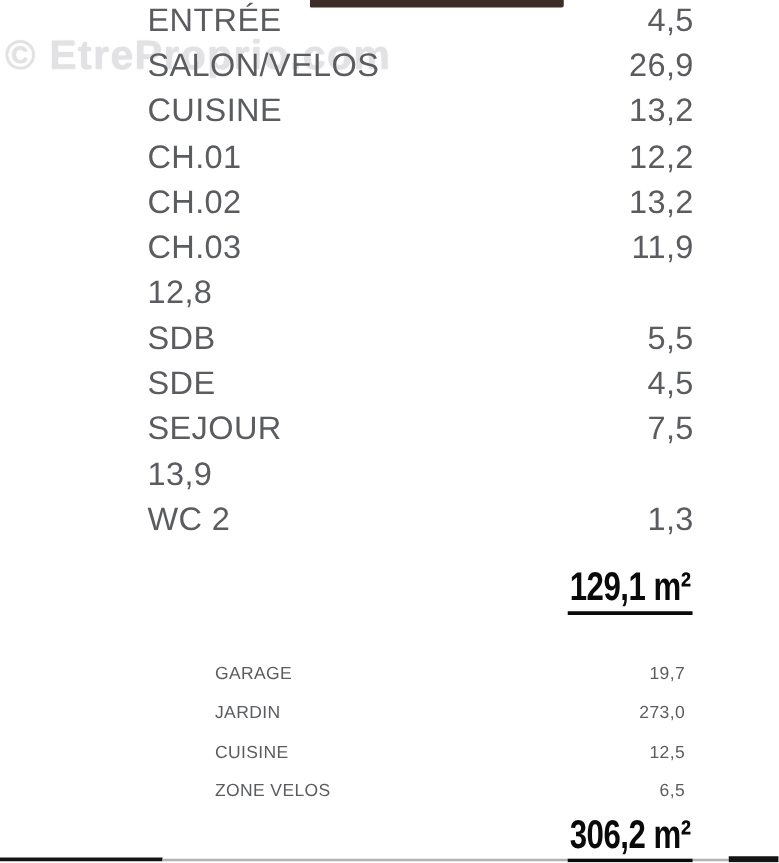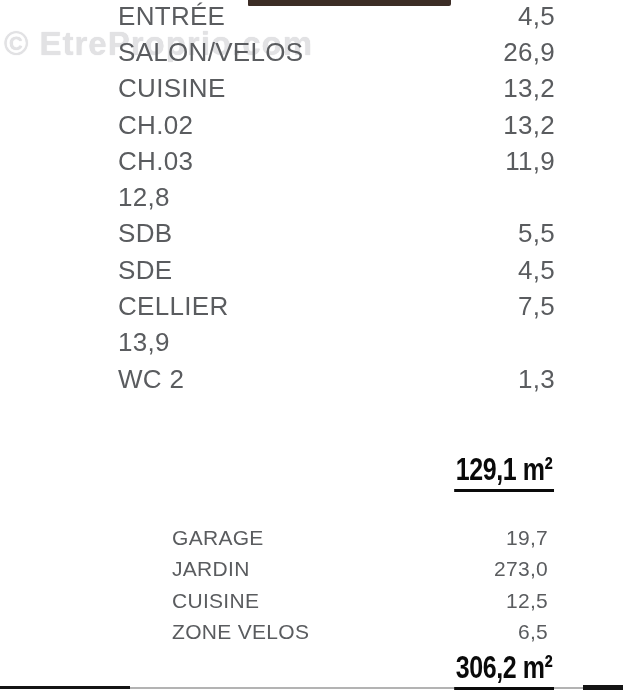--- a/index.html
+++ b/index.html
@@ -66,21 +66,21 @@
     right: 0;
     z-index: 1;
   }
   .annex-list .row {
     display: flex;
     justify-content: space-between;
     align-items: center;
     height: 31.5px;
     padding-left: 172px;
     padding-right: 75px;
-    font-size: 21px;
+    font-size: 14px;
     color: #5a5c5f;
     letter-spacing: 0.3px;
   }
   
   .total-wrap {
     position: absolute;
     right: 69px;
     z-index: 1;
     text-align: right;
   }
@@ -143,20 +143,24 @@
   <div class="row">
     <span class="label">SALON/VELOS</span>
     <span class="value">26,9</span>
   </div>
 
   <div class="row">
     <span class="label">CUISINE</span>
     <span class="value">13,2</span>
   </div>
 
+  <div class="row">
+    <span class="label">CH.01</span>
+    <span class="value">12,2</span>
+  </div>
 
   <div class="row">
     <span class="label">CH.02</span>
     <span class="value">13,2</span>
   </div>
 
   <div class="row">
     <span class="label">CH.03</span>
     <span class="value">11,9</span>
   </div>
@@ -169,21 +173,21 @@
     <span class="label">SDB</span>
     <span class="value">5,5</span>
   </div>
 
   <div class="row">
     <span class="label">SDE</span>
     <span class="value">4,5</span>
   </div>
 
   <div class="row">
-    <span class="label">CELLIER</span>
+    <span class="label">SEJOUR</span>
     <span class="value">7,5</span>
   </div>
 
   <div class="row">
     <span class="value">13,9</span>
   </div>
 
 
   <div class="row">
     <span class="label">WC 2</span>

